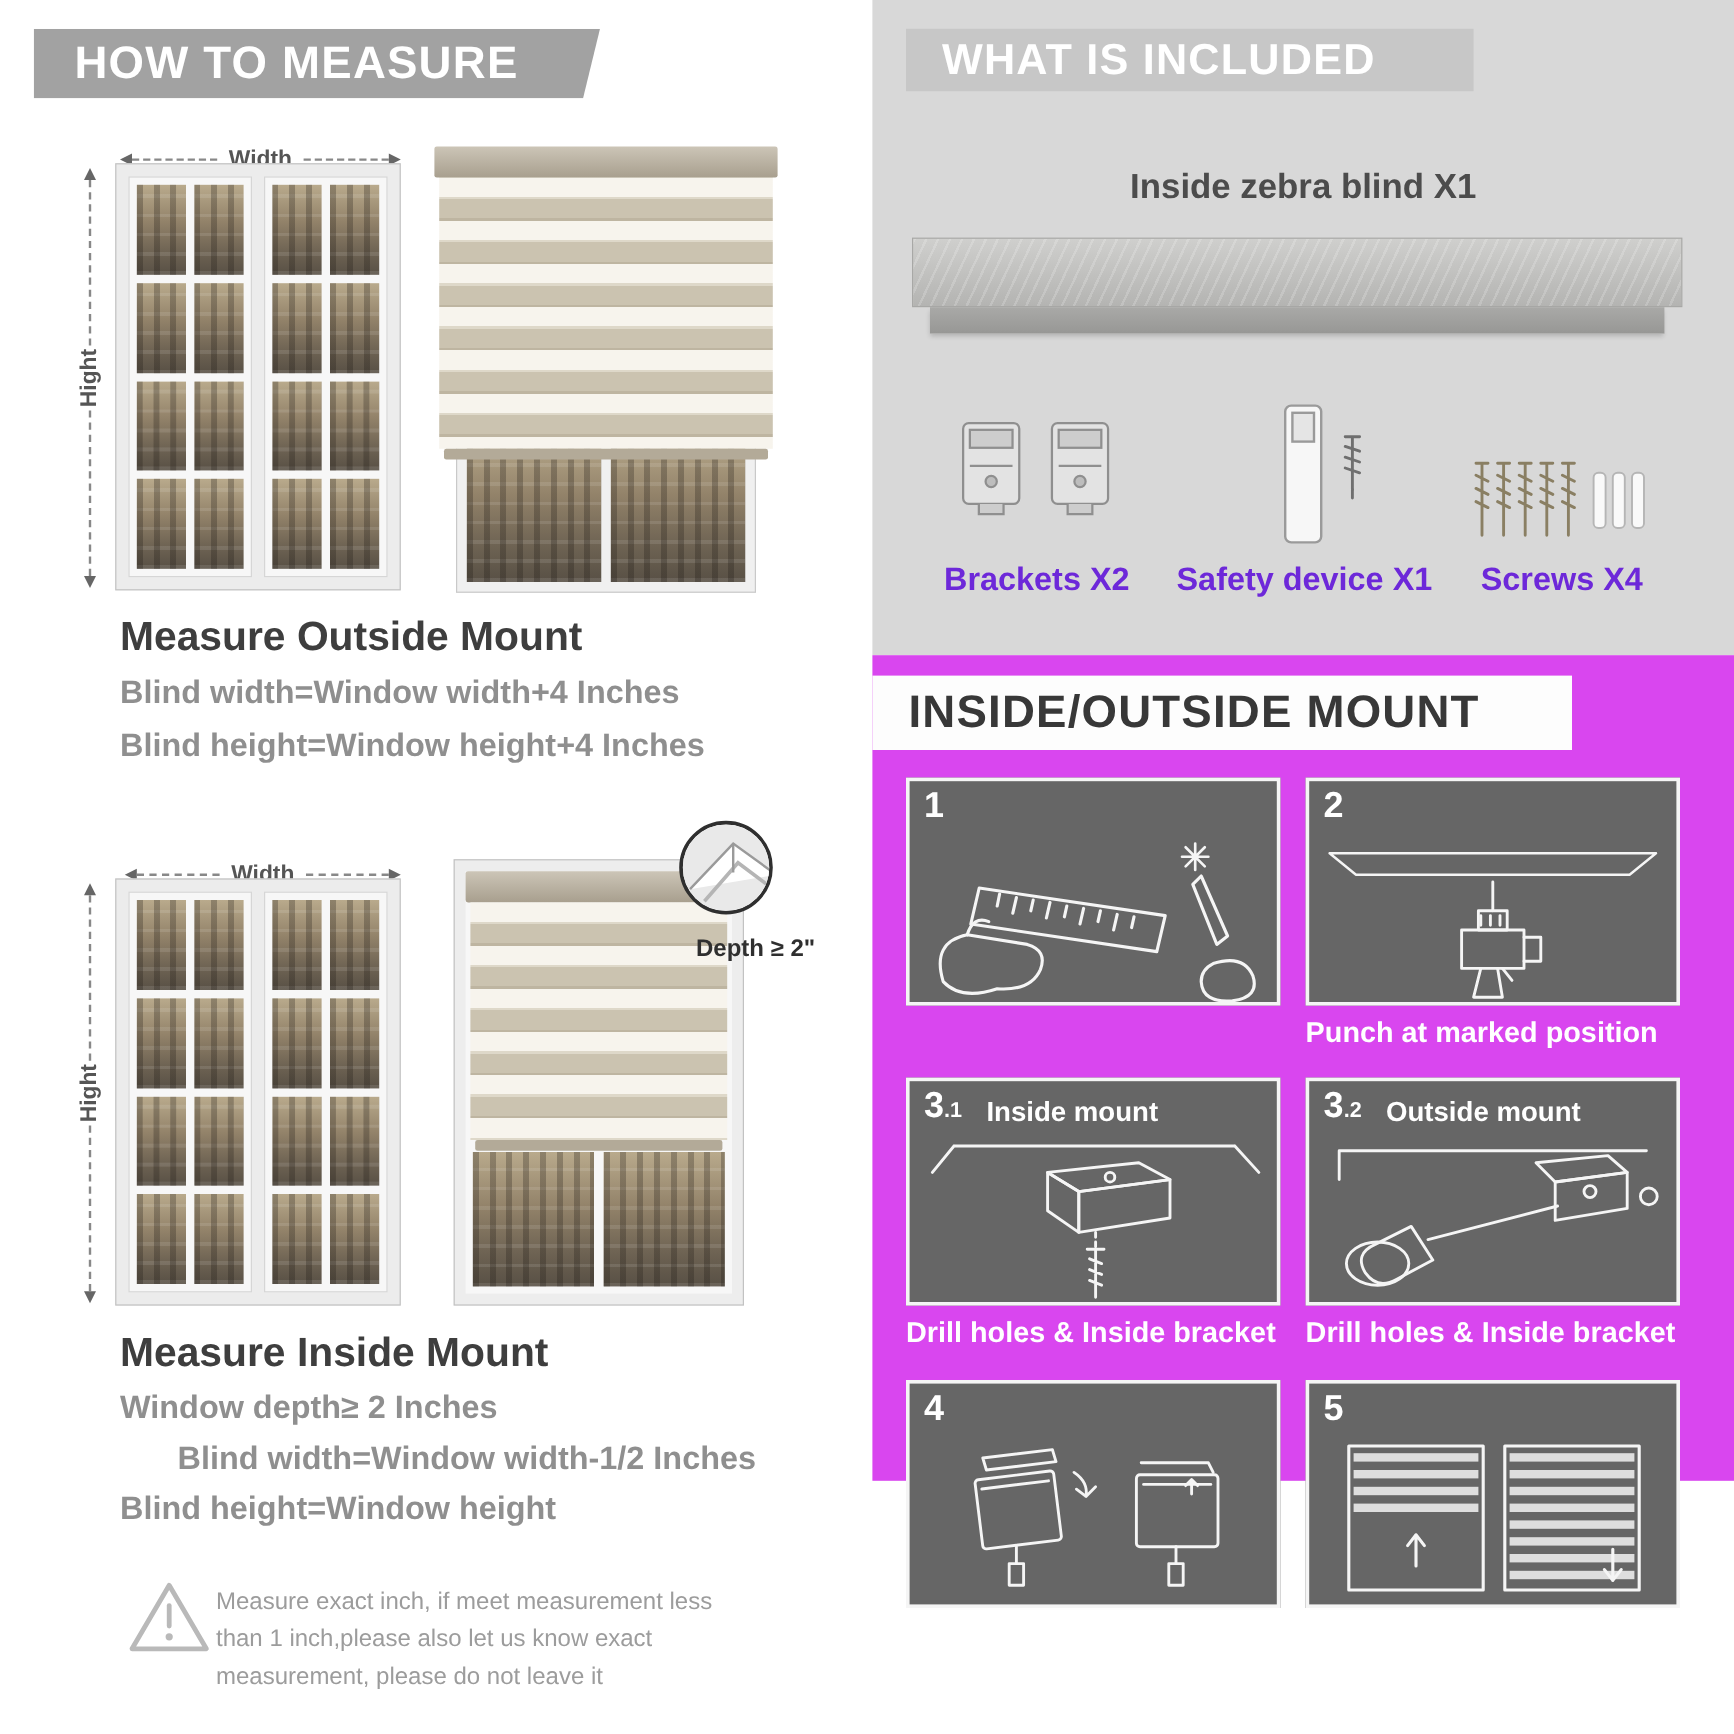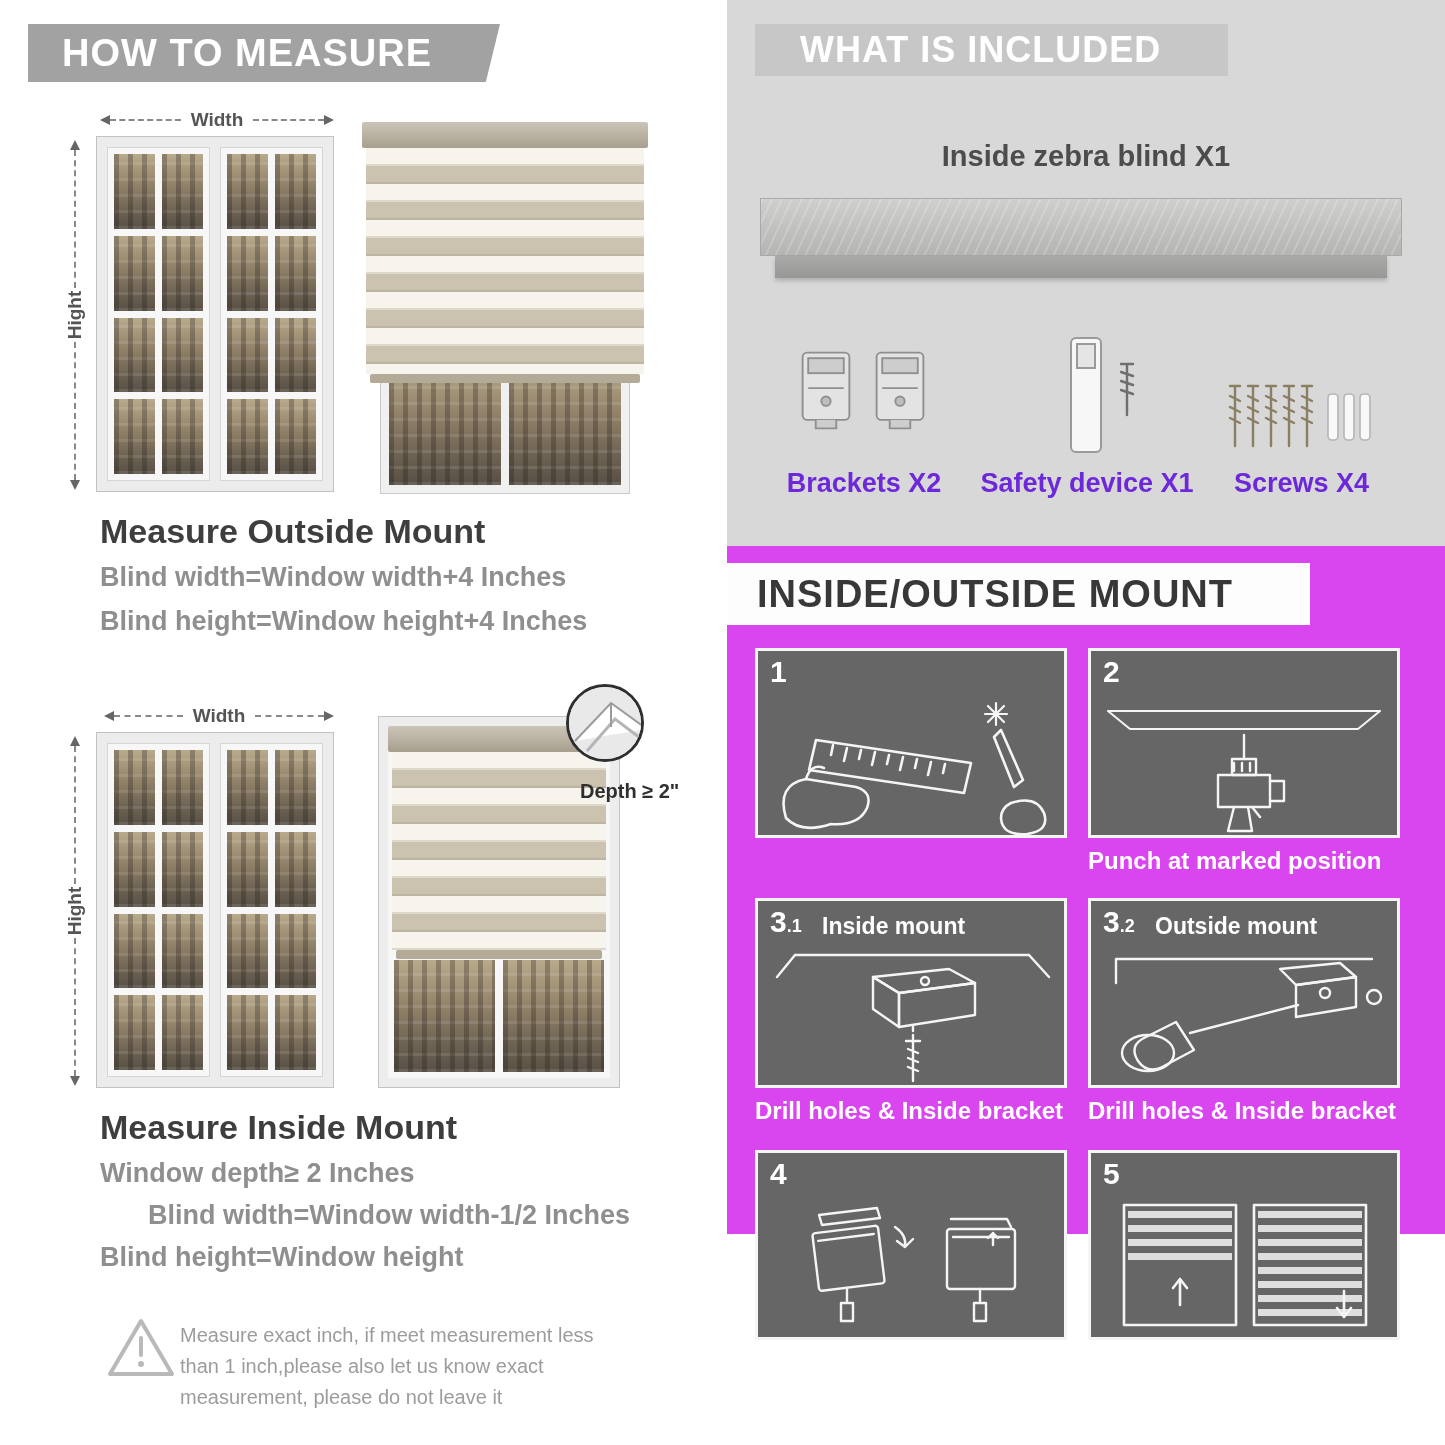--- a/index.html
+++ b/index.html
@@ -37,41 +37,41 @@
   .blindfig2{position:absolute;background:#ededed;border:1px solid #c2c2c2;box-sizing:border-box;padding:9px;}
   .bf2-inner{position:relative;width:100%;height:100%;background:#f7f7f7;}
   .bf2-panes{position:absolute;left:6px;right:6px;bottom:6px;height:112px;display:flex;gap:8px;}
   .bf2-panes .pane{flex:1;}
 
   .callout{position:absolute;border-radius:50%;border:3px solid #2f2f2f;background:#fff;overflow:hidden;box-sizing:border-box;}
   .depth-label{position:absolute;font-weight:bold;font-size:20px;color:#2f2f2f;}
 
   
   .h-arrow{position:absolute;display:flex;align-items:center;color:#555;}
-  .h-arrow .lbl{font-size:19px;font-weight:bold;margin:3px 10px;white-space:nowrap;}
+  .h-arrow .lbl{font-size:19px;font-weight:bold;margin:16px 10px;white-space:nowrap;}
   .hdash{flex:1;height:0;border-top:2px dashed #888;}
   .ah{width:0;height:0;}
   .ah.l{border-top:5px solid transparent;border-bottom:5px solid transparent;border-right:10px solid #666;}
   .ah.r{border-top:5px solid transparent;border-bottom:5px solid transparent;border-left:10px solid #666;}
   .v-arrow{position:absolute;width:22px;display:flex;flex-direction:column;align-items:center;color:#555;}
   .vdash{flex:1;width:0;border-left:2px dashed #888;}
   .vlbl{font-size:19px;font-weight:bold;transform:rotate(-90deg);margin:16px 0;white-space:nowrap;}
   .vah{width:0;height:0;}
   .vah.u{border-left:5px solid transparent;border-right:5px solid transparent;border-bottom:10px solid #666;}
   .vah.d{border-left:5px solid transparent;border-right:5px solid transparent;border-top:10px solid #666;}
 
   .h2{position:absolute;font-weight:bold;font-size:34px;color:#3e3e3e;white-space:nowrap;}
   .mline{position:absolute;font-weight:bold;font-size:27px;color:#8f8f8f;white-space:nowrap;}
 
   .warning-text{position:absolute;font-size:20px;line-height:1.55;color:#9c9c9c;width:450px;}
 
   
   .right-top{position:absolute;left:727px;top:0;width:718px;height:546px;background:#d8d8d8;}
   .banner-light{position:absolute;left:28px;top:24px;width:473px;height:52px;background:#c7c7c7;
-    color:#fff;font-weight:bold;font-size:36px;line-height:52px;padding-left:45px;letter-spacing:1px;box-sizing:border-box;}
+    color:#fff;font-weight:bold;font-size:36px;line-height:52px;padding-left:30px;letter-spacing:1px;box-sizing:border-box;}
   .product-title{position:absolute;left:0;top:140px;width:100%;text-align:center;
     font-weight:bold;font-size:29px;color:#4c4c4c;}
   .headrail-big{position:absolute;left:33px;top:198px;width:642px;height:58px;
     background:
      repeating-linear-gradient(115deg, rgba(255,255,255,.18) 0 2px, transparent 2px 9px),
      linear-gradient(180deg,#cfcfcd,#b4b4b2);
     border:1px solid #a8a8a6;box-sizing:border-box;}
   .headrail-lip{position:absolute;left:48px;top:256px;width:612px;height:22px;
     background:linear-gradient(180deg,#a9a9a7,#979795);box-shadow:0 3px 4px rgba(0,0,0,.18);}
   .item-label{position:absolute;top:468px;font-weight:bold;font-size:27px;color:#6d28d9;text-align:center;}

